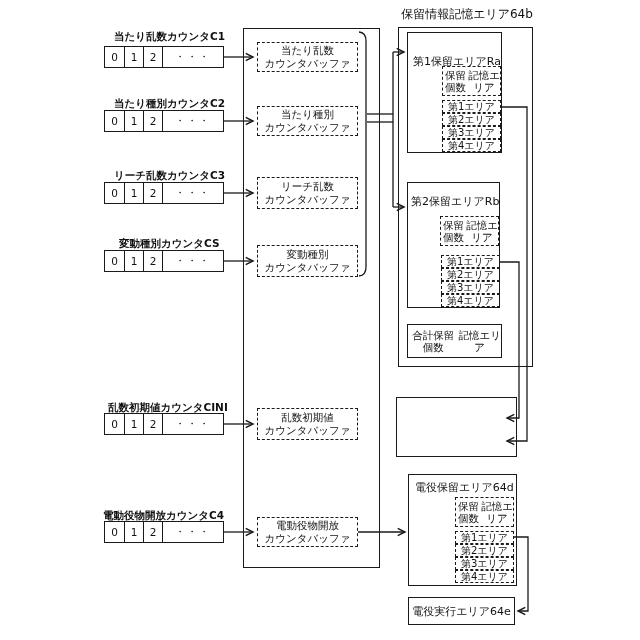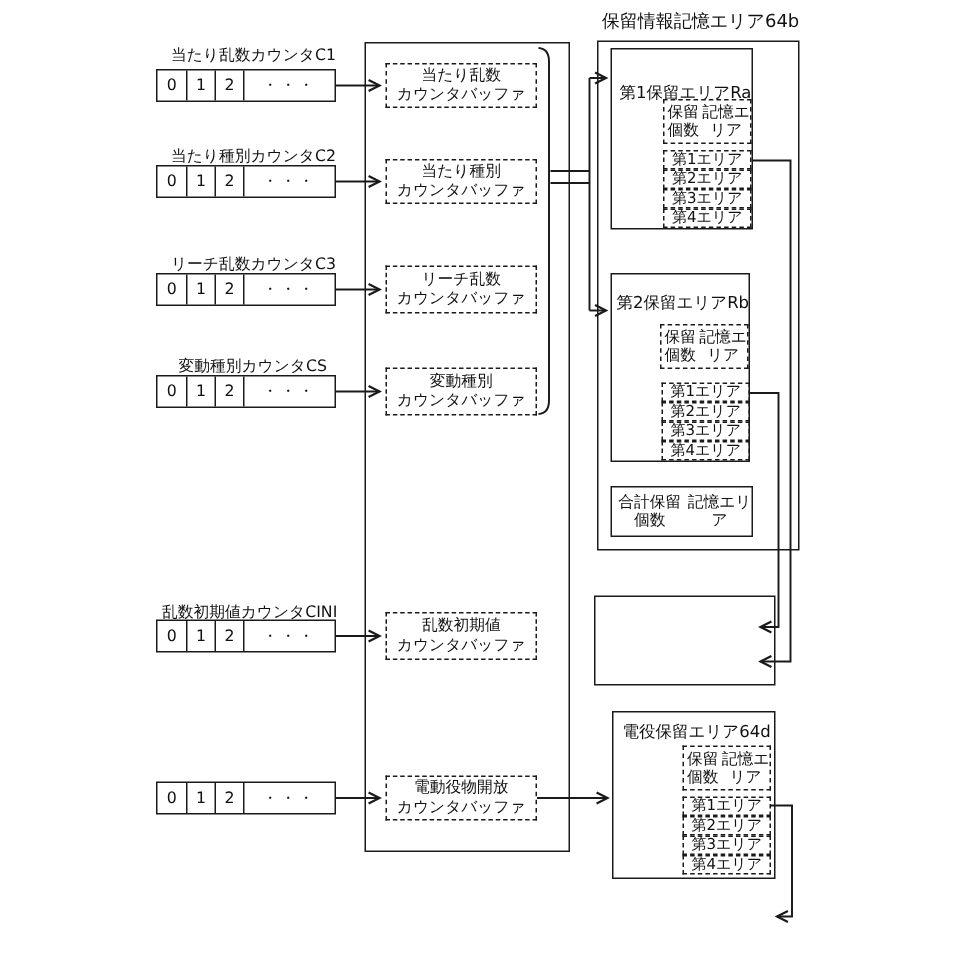--- a/index.html
+++ b/index.html
@@ -2,21 +2,21 @@
 <html><head>
 <meta charset="utf-8">
 <style>
   html,body{margin:0;padding:0;background:#fff;}
   .stage{position:relative;width:640px;height:640px;background:#fff;
          font-family:"DejaVu Sans","Liberation Sans",sans-serif;color:#111;overflow:hidden;}
   .overlay{position:absolute;left:0;top:0;width:640px;height:640px;pointer-events:none;z-index:5;}
   .box{position:absolute;border:1.5px solid #1a1a1a;box-sizing:border-box;background:transparent;}
   .dbox{position:absolute;border:1.5px dashed #1a1a1a;box-sizing:border-box;background:transparent;}
   .hdr{position:absolute;font-size:12px;text-align:center;white-space:nowrap;}
-  .clabel{position:absolute;font-size:10.5px;white-space:nowrap;}
+  .clabel{position:absolute;font-size:10.5px;white-space:nowrap;font-weight:bold;}
   .strip{position:absolute;display:flex;width:120px;height:22px;border:1.5px solid #1a1a1a;
          box-sizing:border-box;background:#fff;}
   .cell{flex:0 0 19px;border-left:1.5px solid #1a1a1a;display:flex;align-items:center;
         justify-content:center;font-size:10.5px;box-sizing:border-box;}
   .cell.first{border-left:none;}
   .cell.dots{flex:1 1 auto;font-size:10px;letter-spacing:2px;}
   .buf{left:257px;width:101px;display:flex;flex-direction:column;justify-content:center;
        align-items:center;text-align:left;font-size:10.5px;line-height:13px;}
   .title{position:absolute;font-size:11px;white-space:nowrap;}
   .center2{display:flex;flex-direction:row;justify-content:center;align-items:center;
@@ -88,20 +88,21 @@
     <div class="cell first">0</div>
     <div class="cell">1</div>
     <div class="cell">2</div>
     <div class="cell dots">・・・</div>
   </div>
   <div class="dbox buf" style="top:408px;height:32px">
     <div>乱数初期値</div>
     <div>カウンタバッファ</div>
   </div>
 
+  <div class="clabel" style="left:103px;top:509px">電動役物開放カウンタC4</div>
   <div class="strip" style="left:104px;top:521px">
     <div class="cell first">0</div>
     <div class="cell">1</div>
     <div class="cell">2</div>
     <div class="cell dots">・・・</div>
   </div>
   <div class="dbox buf" style="top:517px;height:30px">
     <div>電動役物開放</div>
     <div>カウンタバッファ</div>
   </div>
@@ -139,20 +140,21 @@
   <div class="title" style="left:415px;top:480px">電役保留エリア64d</div>
   <div class="dbox center2" style="left:455px;top:497px;width:59px;height:30px">
     <div>保留個数</div>
     <div>記憶エリア</div>
   </div>
   <div class="slot" style="left:455px;top:531px">第1エリア</div>
   <div class="slot" style="left:455px;top:544px">第2エリア</div>
   <div class="slot" style="left:455px;top:557px">第3エリア</div>
   <div class="slot" style="left:455px;top:570px">第4エリア</div>
 
+  <div class="box cbox" style="left:408px;top:597px;width:107px;height:28px">電役実行エリア64e</div>
 
   <svg class="overlay" viewBox="0 0 640 640">
     <defs>
       <marker id="arrow" viewBox="0 0 10 10" refX="8" refY="5" markerWidth="8" markerHeight="8" orient="auto">
         <path d="M1,1.5 L8,5 L1,8.5" fill="none" stroke="#1a1a1a" stroke-width="1.4"></path>
       </marker>
     </defs>
     <g fill="none" stroke="#1a1a1a" stroke-width="1.3">
       <path d="M359,32 Q366,32.5 366,41 L366,267 Q366,275.5 359,276"></path>
       <path d="M367,114 H393"></path>

